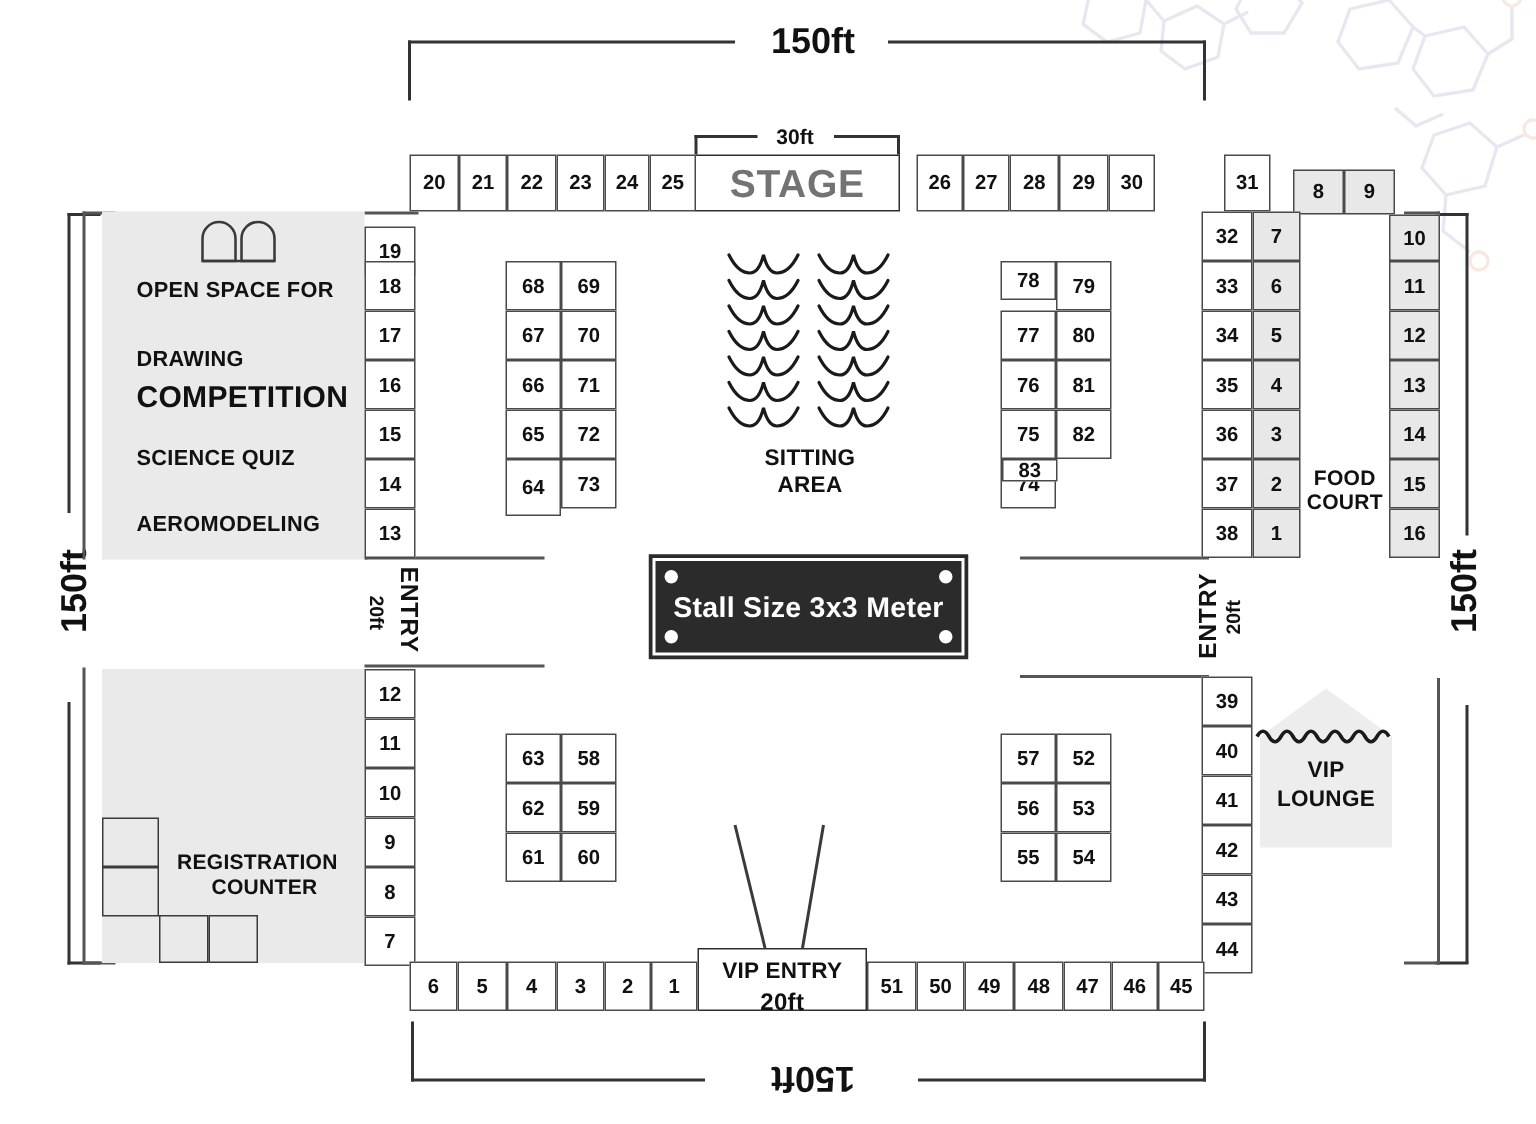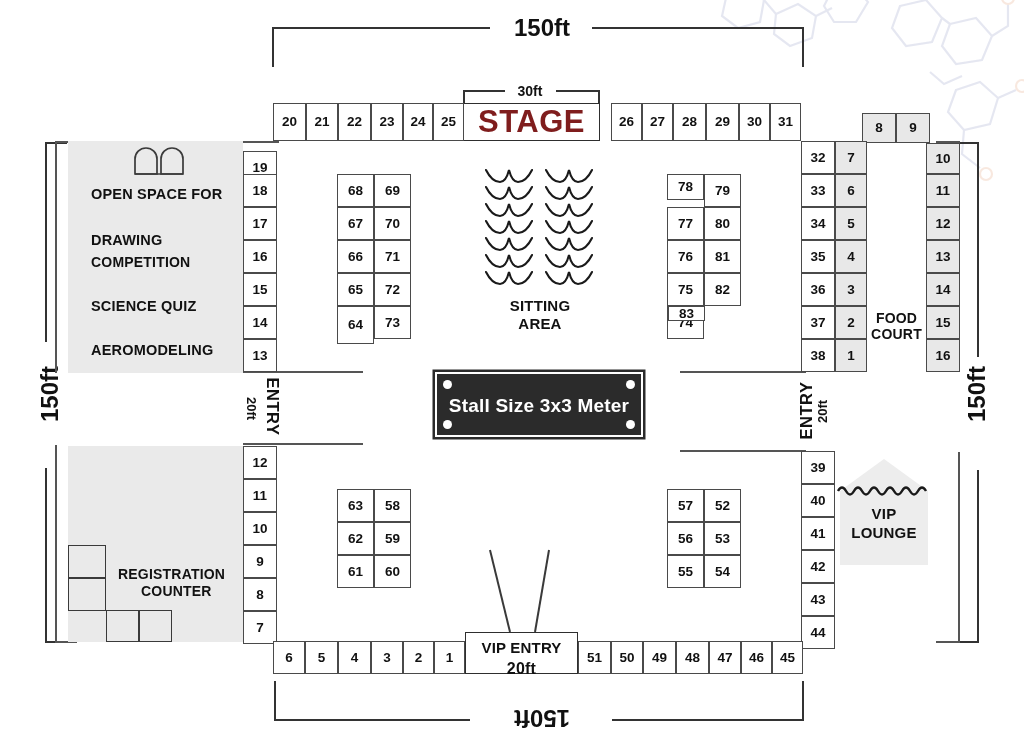--- a/index.html
+++ b/index.html
@@ -53,21 +53,21 @@
   }
 
   
   #stage-box{
     position:absolute;
     border:1.8px solid #2e2e2e;
     background:#fff;
     box-sizing:border-box;
     display:flex;align-items:center;justify-content:center;
   }
-  #stage-text{font-size:31px;font-weight:bold;letter-spacing:.5px;color:#7f1d1d;}
+  #stage-text{font-size:26px;font-weight:bold;letter-spacing:.5px;color:#737373;}
 
   
   #plaque{
     position:absolute;
     background:#2b2b2b;
     border:2.5px solid #ffffff;
     box-sizing:border-box;
     display:flex;flex-direction:column;align-items:center;justify-content:center;
     box-shadow:0 0 0 2.5px #2b2b2b;
   }
@@ -182,21 +182,21 @@
   <div class="zone" style="left:68px;top:446px;width:175px;height:196px;"></div>
 
   <svg id="openspace-icon" style="left:133px;top:146px;" width="56" height="30" viewBox="0 0 56 30">
     <path d="M2 28 L2 13 A11 11 0 0 1 24 13 L24 28 Z" fill="none" stroke="#3a3a3a" stroke-width="1.7"></path>
     <path d="M28 28 L28 13 A11 11 0 0 1 50 13 L50 28 Z" fill="none" stroke="#3a3a3a" stroke-width="1.7"></path>
     <line x1="2" y1="28" x2="50" y2="28" stroke="#3a3a3a" stroke-width="1.7"></line>
   </svg>
 
   <div class="lbl" style="left:91px;top:186px;font-size:14.5px;">OPEN SPACE FOR</div>
   <div class="lbl" style="left:91px;top:232px;font-size:14.5px;">DRAWING</div>
-  <div class="lbl" style="left:91px;top:254px;font-size:14px;">COMPETITION</div>
+  <div class="lbl" style="left:91px;top:254px;font-size:20px;">COMPETITION</div>
   <div class="lbl" style="left:91px;top:298px;font-size:14.5px;">SCIENCE QUIZ</div>
   <div class="lbl" style="left:91px;top:342px;font-size:14.5px;">AEROMODELING</div>
 
   <div class="desk" style="left:68px;top:545px;width:38px;height:33px;"></div>
   <div class="desk" style="left:68px;top:578px;width:38px;height:33px;"></div>
   <div class="desk" style="left:106px;top:610px;width:33px;height:32px;"></div>
   <div class="desk" style="left:139px;top:610px;width:33px;height:32px;"></div>
 
   <div class="lbl" style="left:118px;top:566px;font-size:14px;">REGISTRATION</div>
   <div class="lbl" style="left:141px;top:583px;font-size:14px;">COUNTER</div>
@@ -217,21 +217,21 @@
   <div class="cell" style="left:338px;top:103px;width:33px;height:38px;">22</div>
   <div class="cell" style="left:371px;top:103px;width:32px;height:38px;">23</div>
   <div class="cell" style="left:403px;top:103px;width:30px;height:38px;">24</div>
   <div class="cell" style="left:433px;top:103px;width:31px;height:38px;">25</div>
 
   <div class="cell" style="left:611px;top:103px;width:31px;height:38px;">26</div>
   <div class="cell" style="left:642px;top:103px;width:31px;height:38px;">27</div>
   <div class="cell" style="left:673px;top:103px;width:33px;height:38px;">28</div>
   <div class="cell" style="left:706px;top:103px;width:33px;height:38px;">29</div>
   <div class="cell" style="left:739px;top:103px;width:31px;height:38px;">30</div>
-  <div class="cell" style="left:770px;top:103px;width:31px;height:38px;">31</div>
+  <div class="cell" style="left:816px;top:103px;width:31px;height:38px;">31</div>
 
   <div class="cell shaded" style="left:862px;top:113px;width:34px;height:30px;">8</div>
   <div class="cell shaded" style="left:896px;top:113px;width:34px;height:30px;">9</div>
 
   <div class="cell" style="left:243px;top:151px;width:34px;height:33px;">19</div>
   <div class="cell" style="left:243px;top:174px;width:34px;height:33px;">18</div>
   <div class="cell" style="left:243px;top:207px;width:34px;height:33px;">17</div>
   <div class="cell" style="left:243px;top:240px;width:34px;height:33px;">16</div>
   <div class="cell" style="left:243px;top:273px;width:34px;height:33px;">15</div>
   <div class="cell" style="left:243px;top:306px;width:34px;height:33px;">14</div>

